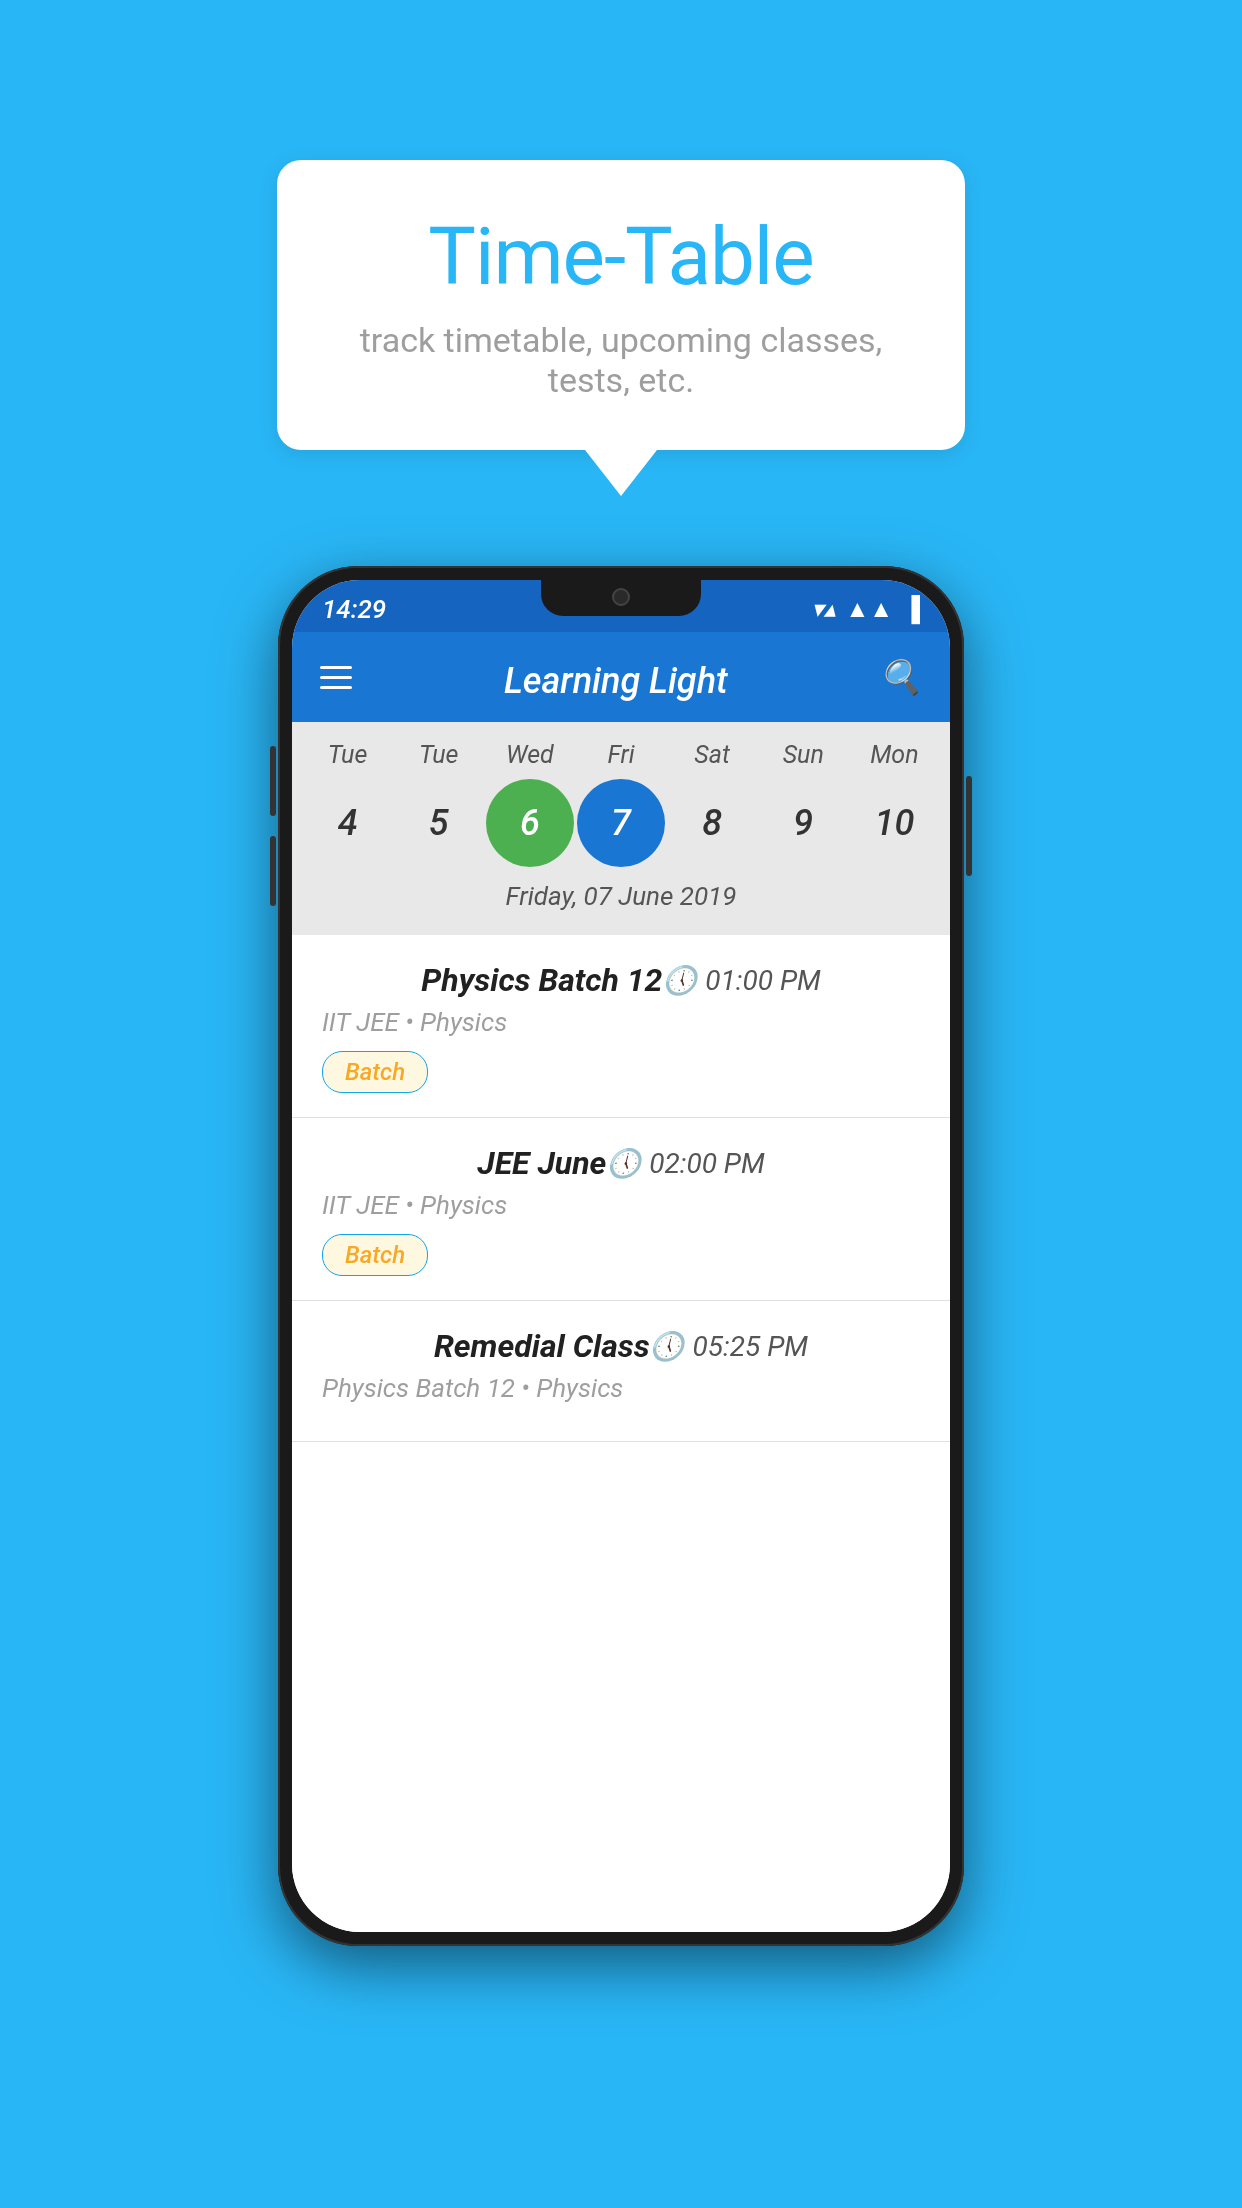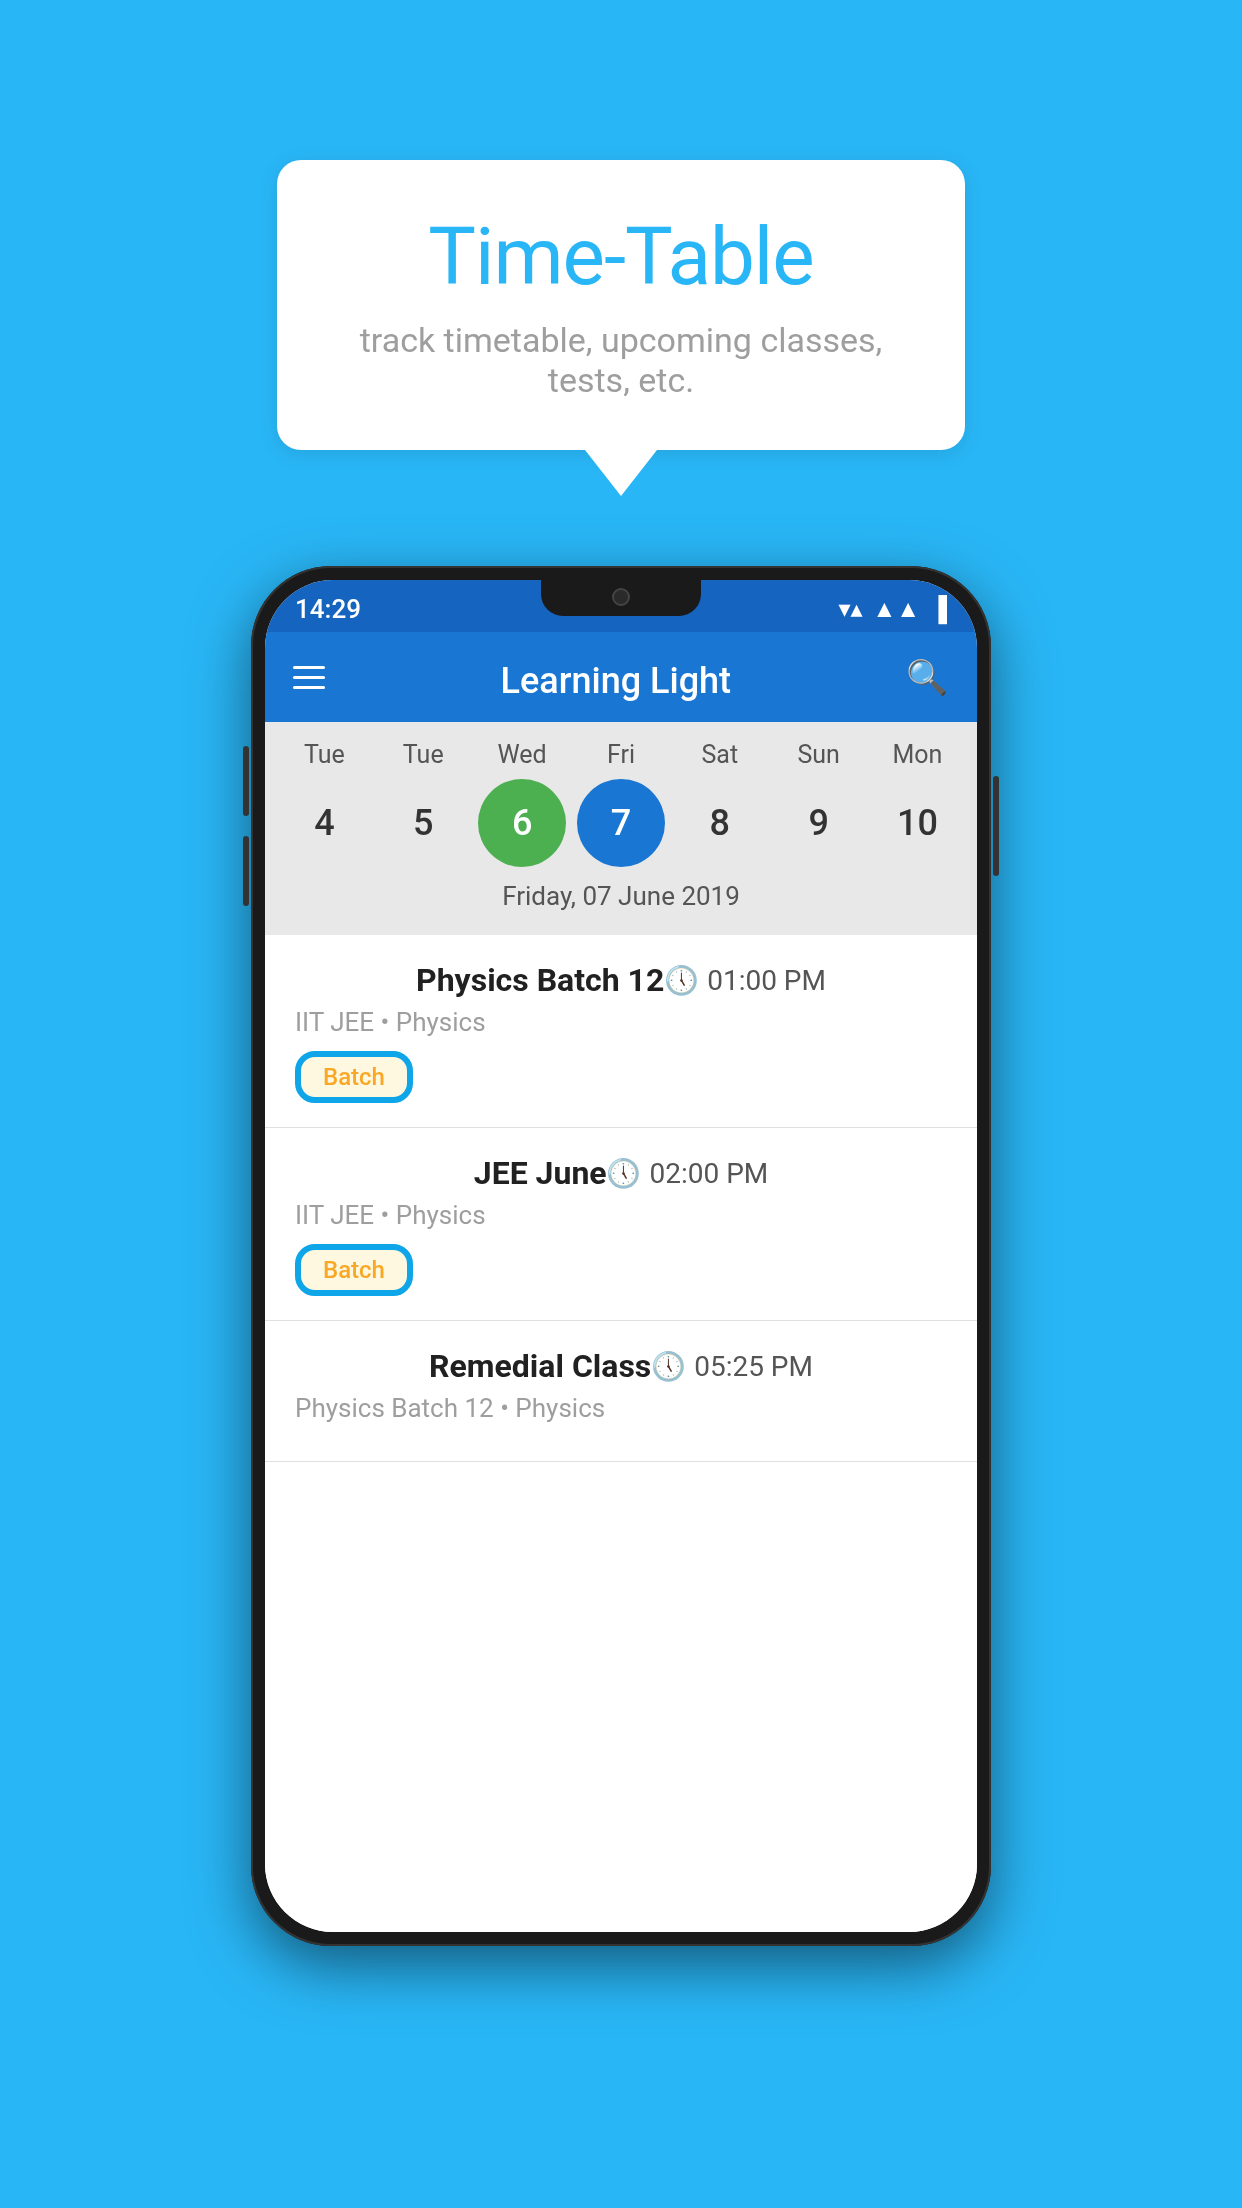--- a/index.html
+++ b/index.html
@@ -59,27 +59,28 @@
     
     .phone-wrapper {
       margin-top: 70px;
       width: 760px;
       position: relative;
       display: flex;
       justify-content: center;
     }
 
     .phone-frame {
-      width: 740px;
+      width: 686px;
       height: 1380px;
       background: #1a1a1a;
       border-radius: 80px;
       position: relative;
       padding: 14px;
       box-shadow: 0 20px 60px rgba(0,0,0,0.5), inset 0 0 0 2px #333;
+      font-style: italic;
     }
 
     
     .phone-notch {
       position: absolute;
       top: 14px;
       left: 50%;
       transform: translateX(-50%);
       width: 160px;
       height: 36px;
@@ -306,21 +307,21 @@
 
     .schedule-item-subtitle {
       font-size: 26px;
       color: #9E9E9E;
       margin-bottom: 14px;
     }
 
     .batch-badge {
       display: inline-block;
       background: #FFF8E1;
-      border: 6px solid #0ea5e9;
+      border: 1px solid #0ea5e9;
       color: #F9A825;
       font-size: 24px;
       font-weight: 500;
       padding: 6px 22px;
       border-radius: 20px;
     }
   </style>
 </head>
 <body>
 

